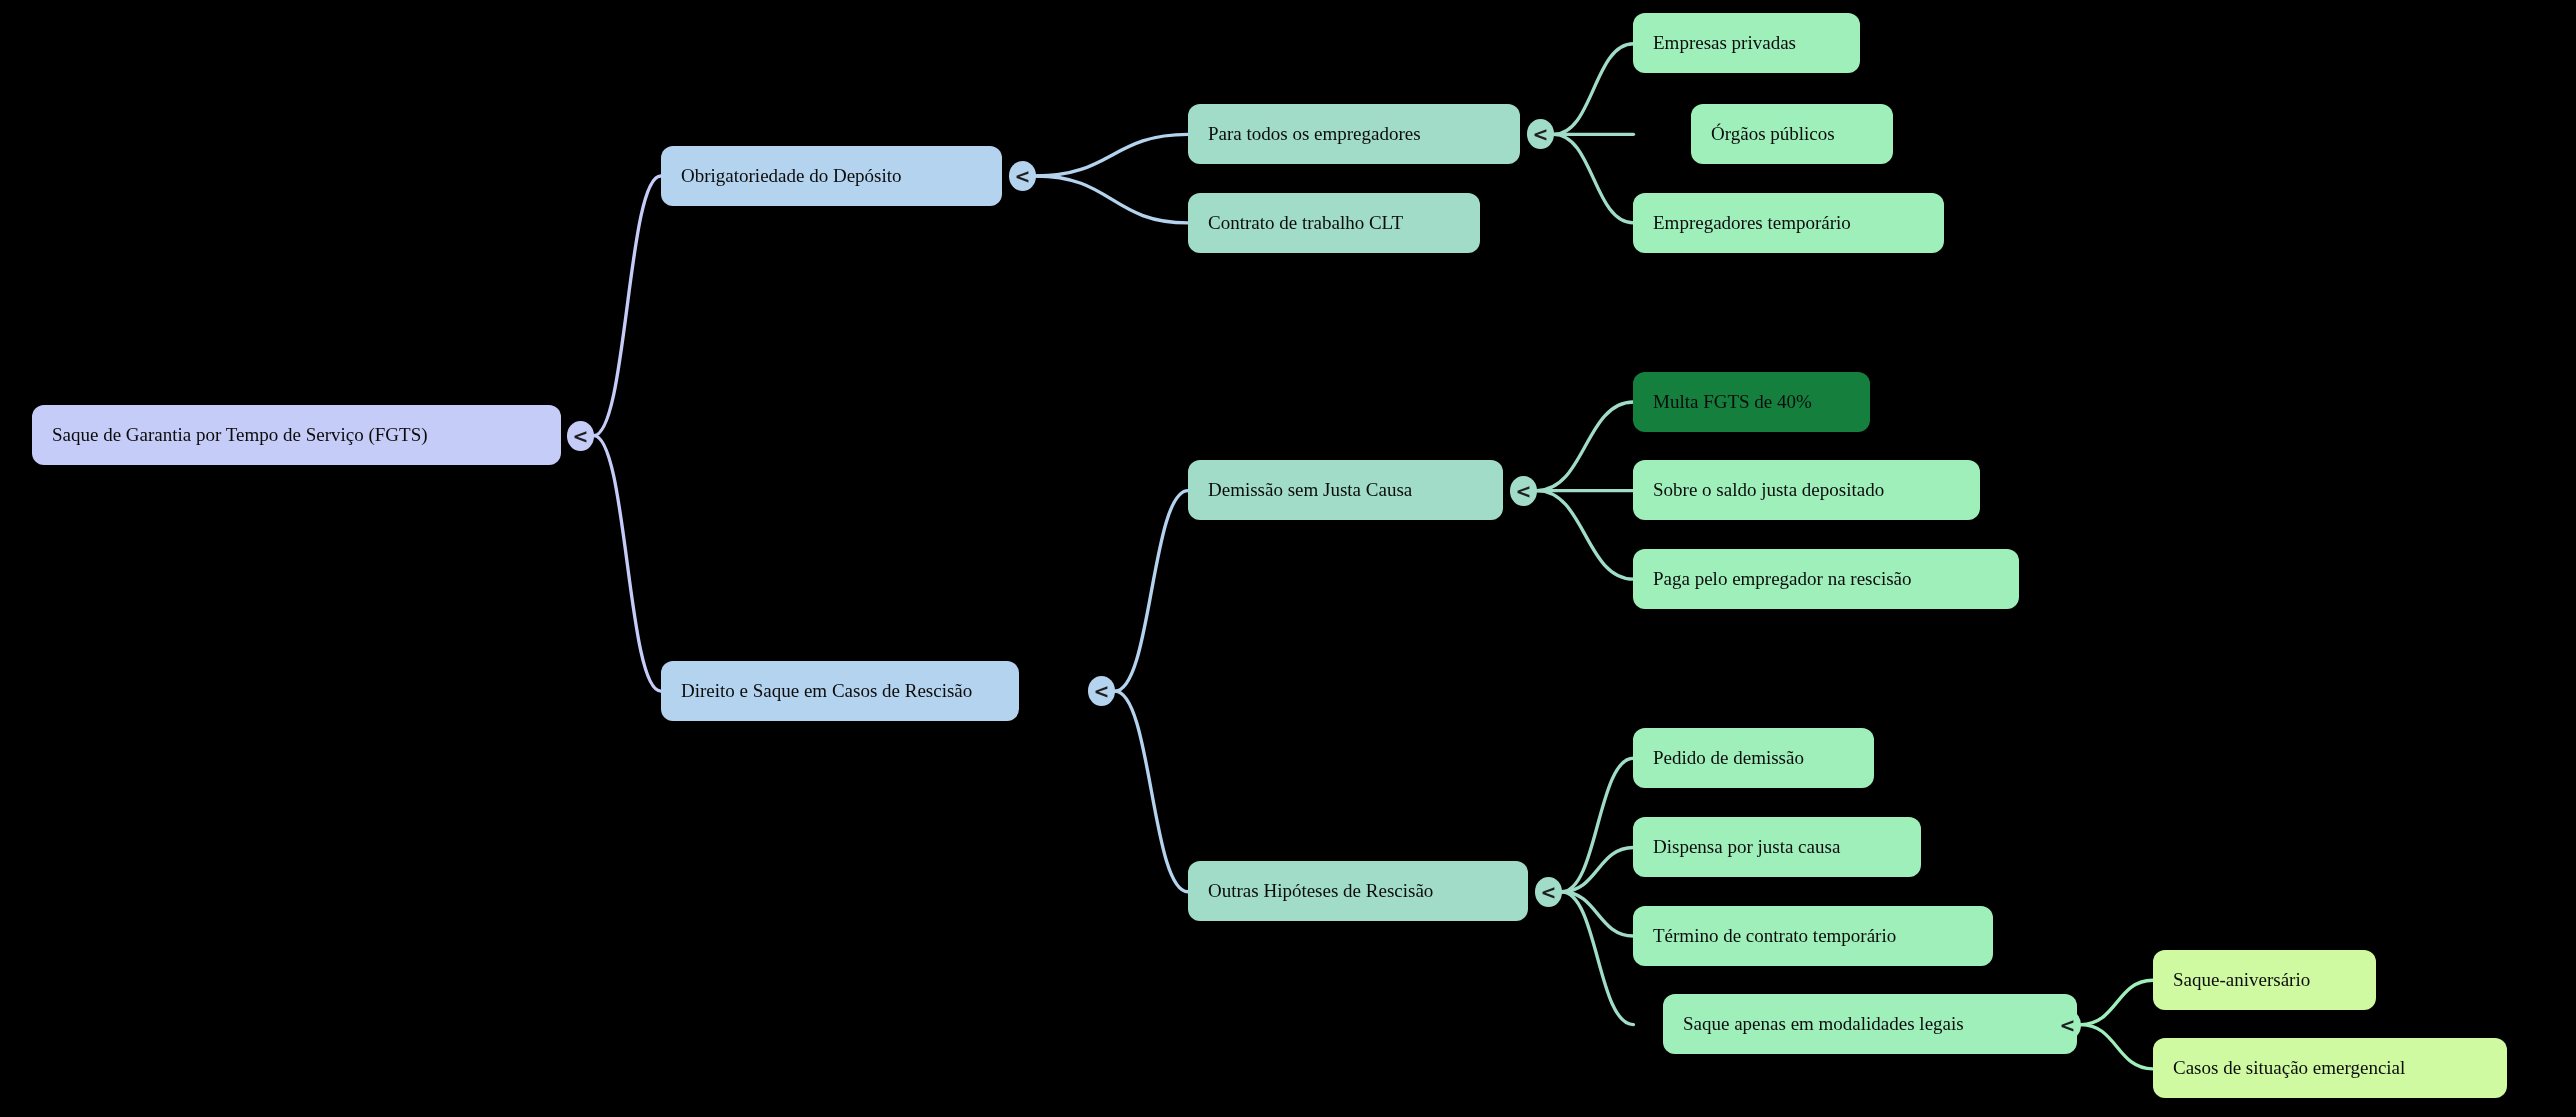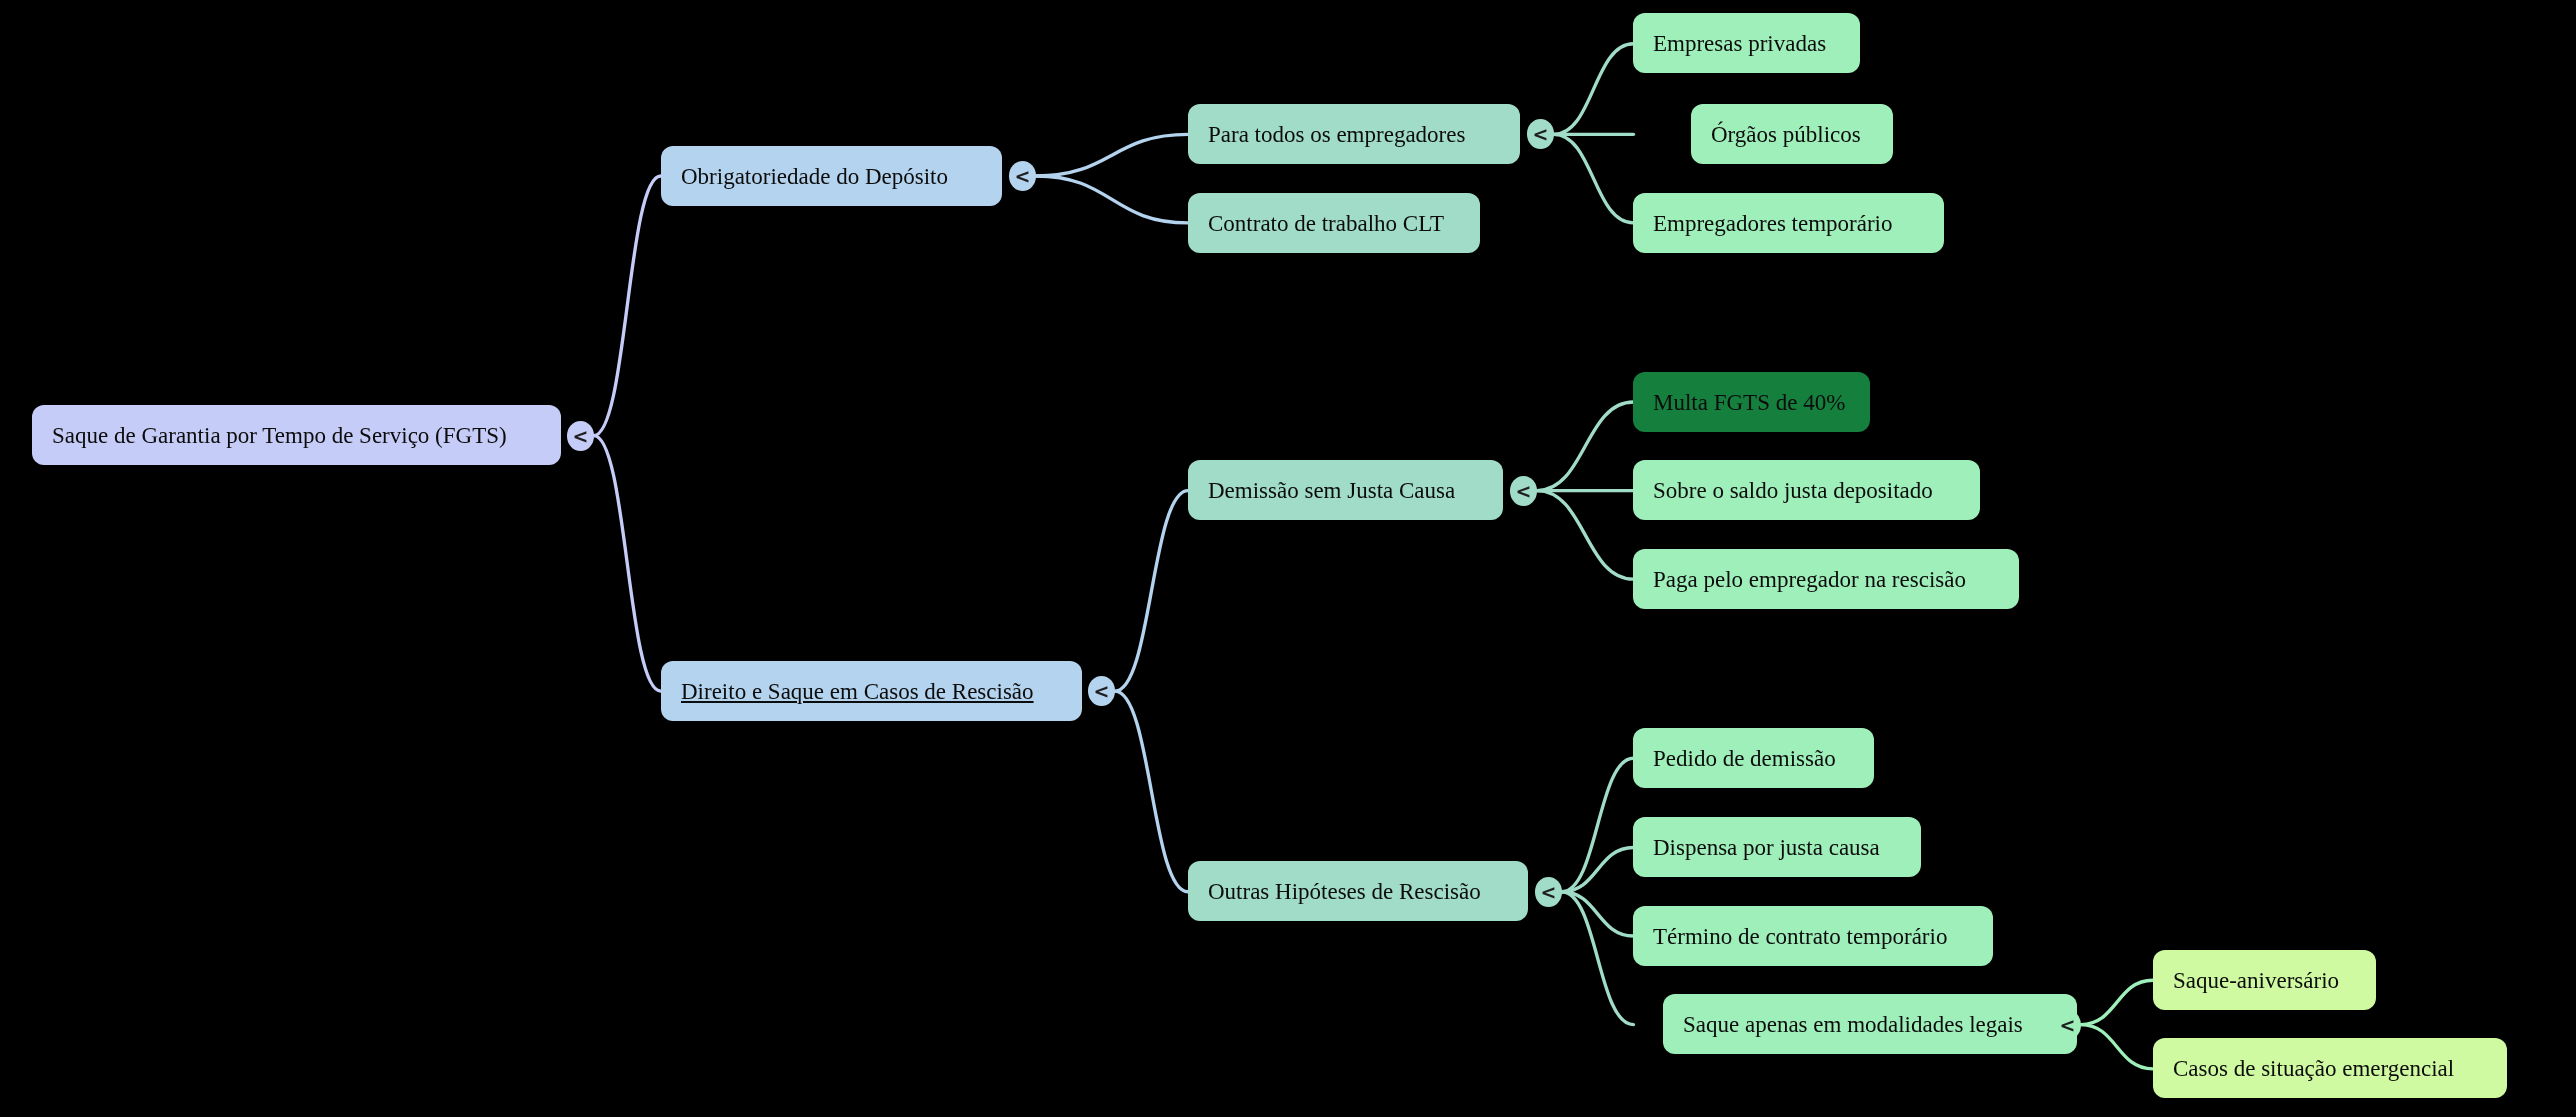--- a/index.html
+++ b/index.html
@@ -19,23 +19,23 @@
     position: absolute;
     left: 0;
     top: 0;
   }
   .node {
     position: absolute;
     box-sizing: border-box;
     height: 60px;
     border-radius: 12px;
     display: flex;
-    align-items: flex-end;
-    padding: 16px 20px;
-    font-size: 23px;
+    align-items: center;
+    padding: 8px 20px;
+    font-size: 19px;
     white-space: nowrap;
     color: #0c0c0c;
   }
   .toggle {
     position: absolute;
     box-sizing: border-box;
     width: 27px;
     height: 29.5px;
     border-radius: 50%;
     display: flex;
@@ -96,21 +96,21 @@
     </div>
     <div class="node" style="left: 1691px; top: 104px; width: 202px; height: 60px; background: rgb(159, 239, 187); color: rgb(12, 12, 12);">
       <span>Órgãos públicos</span>
     </div>
     <div class="node" style="left: 1633px; top: 193px; width: 311px; height: 60px; background: rgb(159, 239, 187); color: rgb(12, 12, 12);">
       <span>Empregadores temporário</span>
     </div>
     <div class="node" style="left: 1188px; top: 193px; width: 292px; height: 60px; background: rgb(160, 220, 200); color: rgb(12, 12, 12);">
       <span>Contrato de trabalho CLT</span>
     </div>
-    <div class="node" style="left: 661px; top: 661px; width: 421px; height: 60px; background: rgb(179, 211, 238); color: rgb(12, 12, 12); text-decoration: underline;">
+    <div class="node" style="left: 661px; top: 661px; width: 358px; height: 60px; background: rgb(179, 211, 238); color: rgb(12, 12, 12);">
       <span>Direito e Saque em Casos de Rescisão</span>
     </div>
     <div class="toggle" style="left: 1088px; top: 676px; background: rgb(179, 211, 238); color: rgb(30, 30, 30);">
       <span>&lt;</span>
     </div>
     <div class="node" style="left: 1188px; top: 460px; width: 315px; height: 60px; background: rgb(160, 220, 200); color: rgb(12, 12, 12);">
       <span>Demissão sem Justa Causa</span>
     </div>
     <div class="toggle" style="left: 1510px; top: 476px; background: rgb(160, 220, 200); color: rgb(30, 30, 30);">
       <span>&lt;</span>

